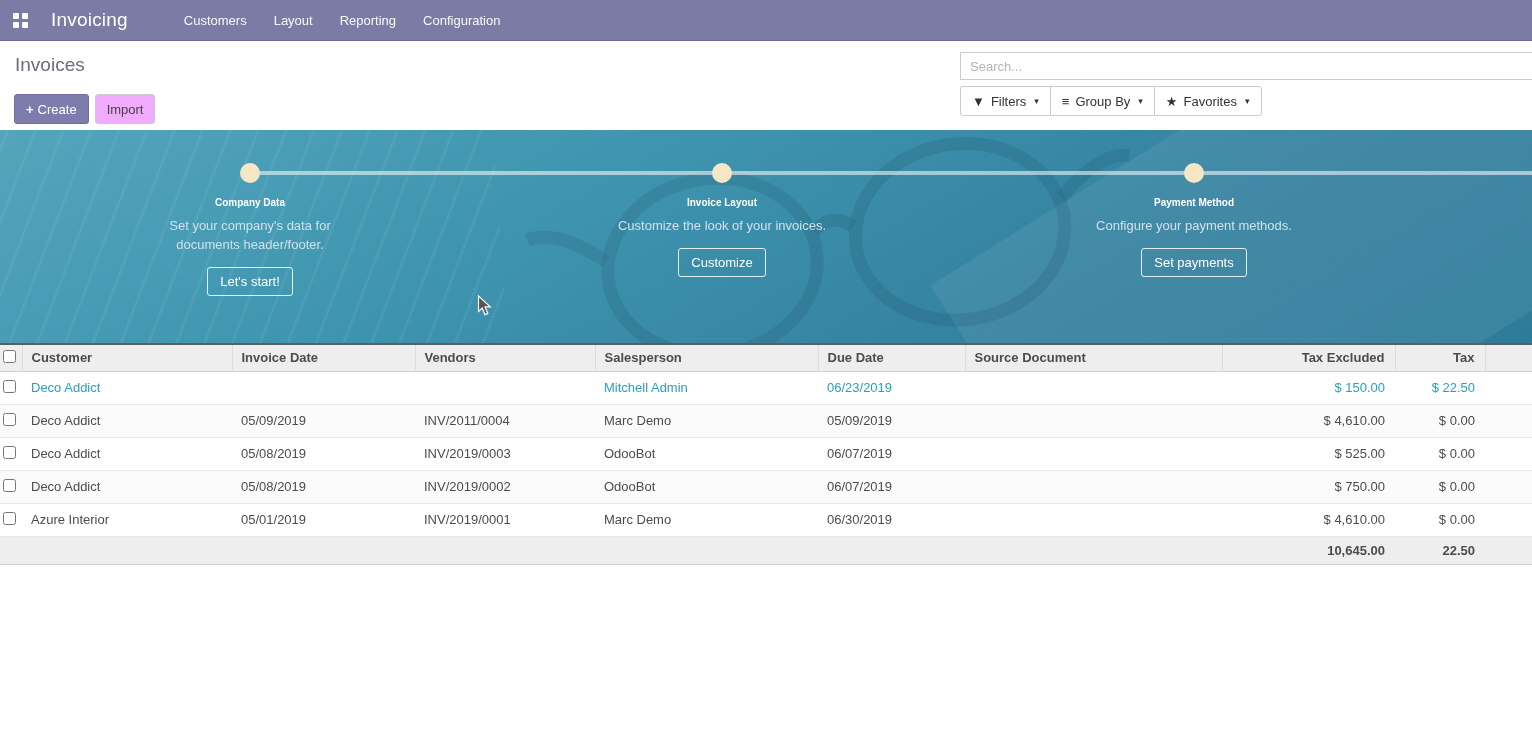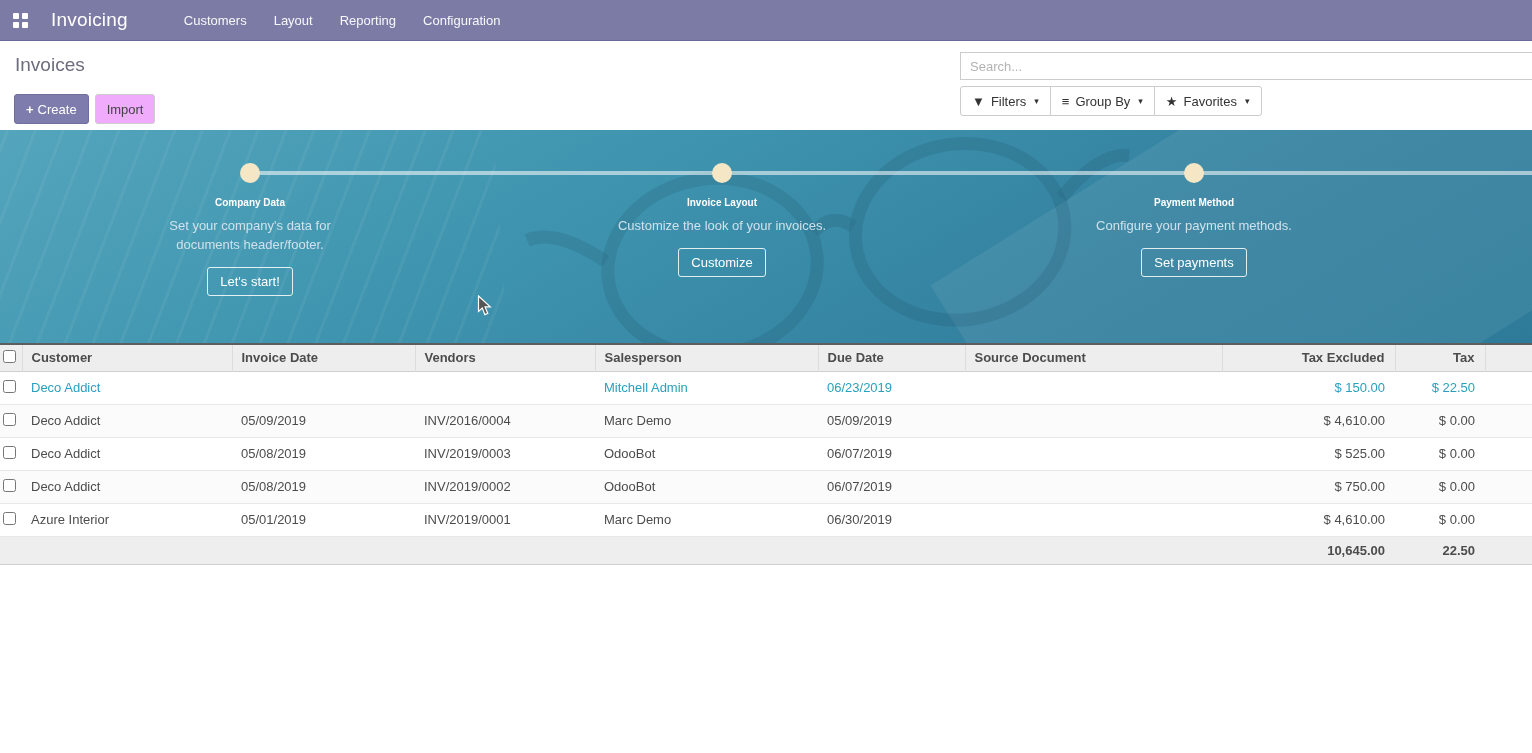--- a/index.html
+++ b/index.html
@@ -205,21 +205,21 @@
       <td>06/23/2019</td>
       <td></td>
       <td class="num">$ 150.00</td>
       <td class="num">$ 22.50</td>
       <td></td>
     </tr>
     <tr>
       <td style="padding-left:0"><input type="checkbox" class="cb" style=""></td>
       <td>Deco Addict</td>
       <td>05/09/2019</td>
-      <td>INV/2016/0004</td>
+      <td>INV/2011/0004</td>
       <td>Marc Demo</td>
       <td>05/09/2019</td>
       <td></td>
       <td class="num">$ 4,610.00</td>
       <td class="num">$ 0.00</td>
       <td></td>
     </tr>
     <tr>
       <td style="padding-left:0"><input type="checkbox" class="cb" style=""></td>
       <td>Deco Addict</td>

